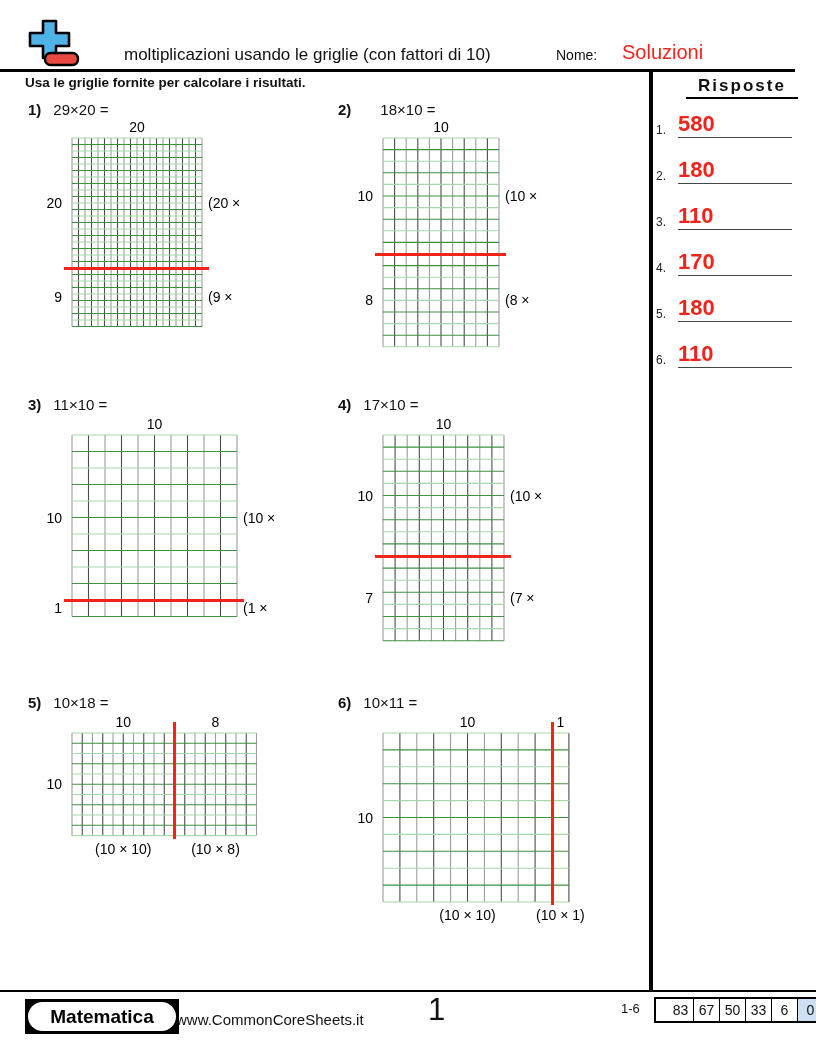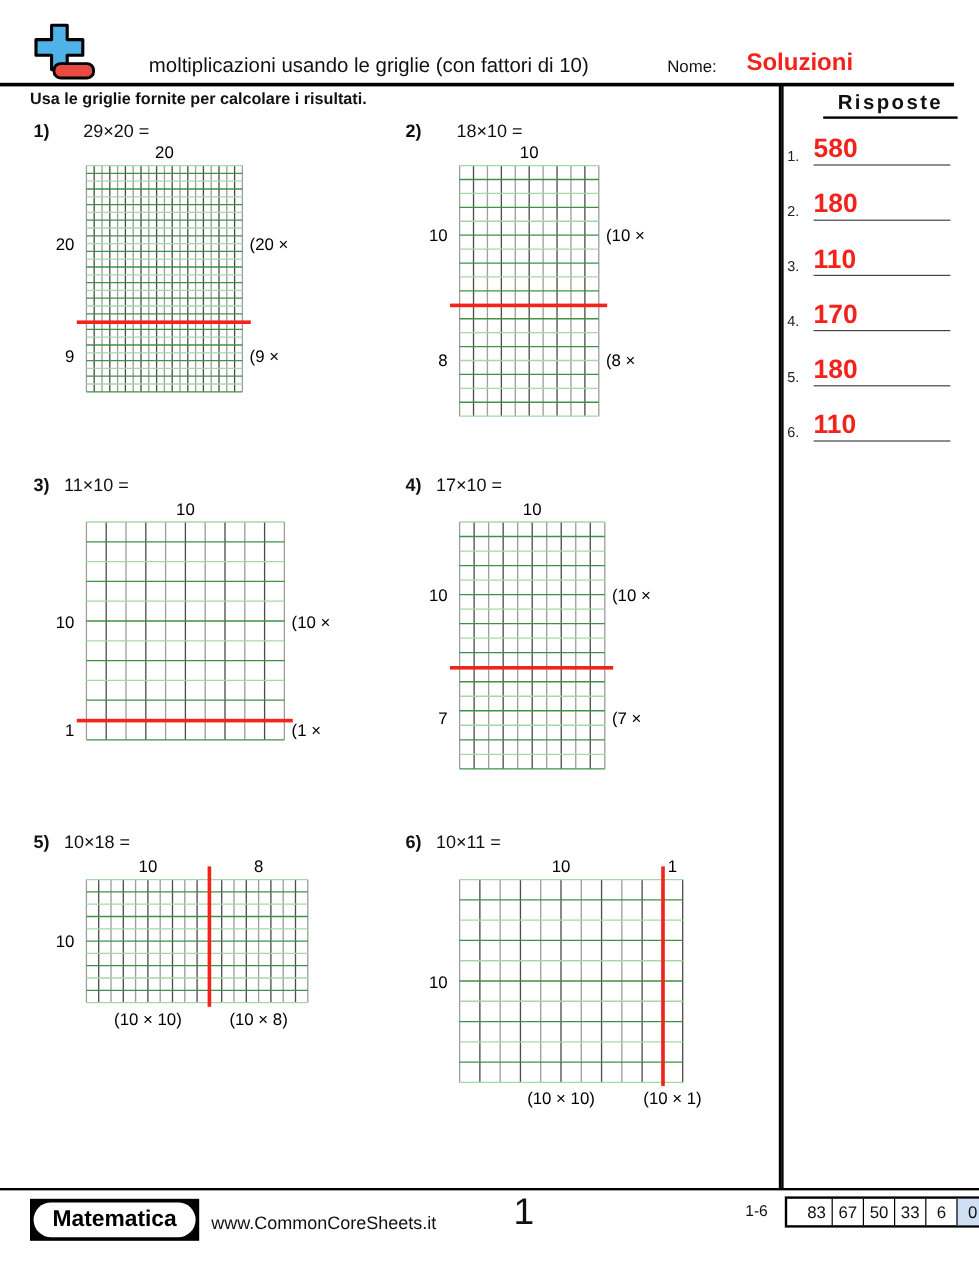--- a/index.html
+++ b/index.html
@@ -5,37 +5,37 @@
   html,body{margin:0;padding:0;background:#e9e9e9;}
   .page{
     position:relative;width:816px;height:1056px;background:#ffffff;
     font-family:"Liberation Sans",sans-serif;color:#111;overflow:hidden;
     margin:0 auto;
   }
   .abs{position:absolute;}
   
   .title{left:124px;top:45px;font-size:17px;}
   .nome{left:556px;top:47px;font-size:14px;}
-  .soluzioni{left:622px;top:41px;font-size:20px;font-weight:bold;color:#f2231b;}
+  .soluzioni{left:622px;top:41px;font-size:20px;font-weight:normal;color:#f2231b;}
   .hline{left:0;top:69px;width:795px;height:3px;background:#000;}
   .instruction{left:25px;top:75px;font-size:13.5px;font-weight:bold;}
   .dblline{left:649px;top:70px;width:4px;height:921px;border-left:2px solid #000;border-right:2px solid #000;box-sizing:border-box;}
   
   .risposte{left:686px;top:76px;width:112px;text-align:center;font-size:17px;font-weight:bold;letter-spacing:2px;border-bottom:2px solid #000;padding-bottom:1px;}
   .ans-num{font-size:12px;color:#222;}
   .ans-line{border-bottom:1.5px solid #444;}
   .ans-val{font-size:22px;font-weight:bold;color:#f2231b;text-align:left;}
   
   .p-num{font-size:15px;font-weight:bold;}
   .p-expr{font-size:15px;}
   .rlabel{color:#000000;font-size:14px;line-height:16px;white-space:nowrap;}
   .redline{background:#f2231b;}
   
   .fline{left:0;top:990px;width:816px;height:2px;background:#000;}
-  .badge-outer{left:25px;top:999px;width:141px;height:35px;background:#000;}
+  .badge-outer{left:25px;top:999px;width:154px;height:35px;background:#000;}
   .badge-inner{position:absolute;left:3px;top:3px;right:3px;bottom:3px;background:#fff;border-radius:16px;display:flex;align-items:center;justify-content:center;font-size:19px;font-weight:bold;color:#000;}
   .site{left:176px;top:1011px;font-size:15px;}
   .pagenum{left:428px;top:992px;font-size:31px;}
   .range{left:621px;top:1001px;font-size:13px;}
   .scores{left:654px;top:997px;display:flex;border:2px solid #000;background:#fff;padding-left:12px;}
   .score-cell{width:25px;height:22px;display:flex;align-items:center;justify-content:center;font-size:14px;border-left:1px solid #000;}
   .score-cell:first-child{border-left:none;}
 </style>
 </head>
 <body>
@@ -69,21 +69,21 @@
       <div class="abs ans-val" style="left: 678px; top: 249px; width: 114px;">170</div>
       <div class="abs ans-num" style="left: 656px; top: 307px;">5.</div>
       <div class="abs ans-line" style="left: 678px; top: 319px; width: 114px; height: 2px;"></div>
       <div class="abs ans-val" style="left: 678px; top: 295px; width: 114px;">180</div>
       <div class="abs ans-num" style="left: 656px; top: 353px;">6.</div>
       <div class="abs ans-line" style="left: 678px; top: 365px; width: 114px; height: 2px;"></div>
       <div class="abs ans-val" style="left: 678px; top: 341px; width: 114px;">110</div>
     </div>
 
   <div id="problems-layer">
-      <div class="abs" style="left: 28px; top: 101px;"><span class="p-num">1)</span><span class="p-expr" style="margin-left: 28px;">29×20 =</span></div>
+      <div class="abs" style="left: 28px; top: 101px;"><span class="p-num">1)</span><span class="p-expr" style="margin-left: 12px;">29×20 =</span></div>
       <div class="abs" style="left: 71px; top: 137px;"><svg width="132" height="190.5" xmlns="http://www.w3.org/2000/svg">
           <line x1="1" y1="1" x2="1" y2="189.5" stroke="#9d9d9d" stroke-width="1.1"></line>
           <line x1="7.5" y1="1" x2="7.5" y2="189.5" stroke="#4c4c4c" stroke-width="1.1"></line>
           <line x1="14" y1="1" x2="14" y2="189.5" stroke="#9d9d9d" stroke-width="1.1"></line>
           <line x1="20.5" y1="1" x2="20.5" y2="189.5" stroke="#4c4c4c" stroke-width="1.1"></line>
           <line x1="27" y1="1" x2="27" y2="189.5" stroke="#9d9d9d" stroke-width="1.1"></line>
           <line x1="33.5" y1="1" x2="33.5" y2="189.5" stroke="#4c4c4c" stroke-width="1.1"></line>
           <line x1="40" y1="1" x2="40" y2="189.5" stroke="#9d9d9d" stroke-width="1.1"></line>
           <line x1="46.5" y1="1" x2="46.5" y2="189.5" stroke="#4c4c4c" stroke-width="1.1"></line>
           <line x1="53" y1="1" x2="53" y2="189.5" stroke="#9d9d9d" stroke-width="1.1"></line>

